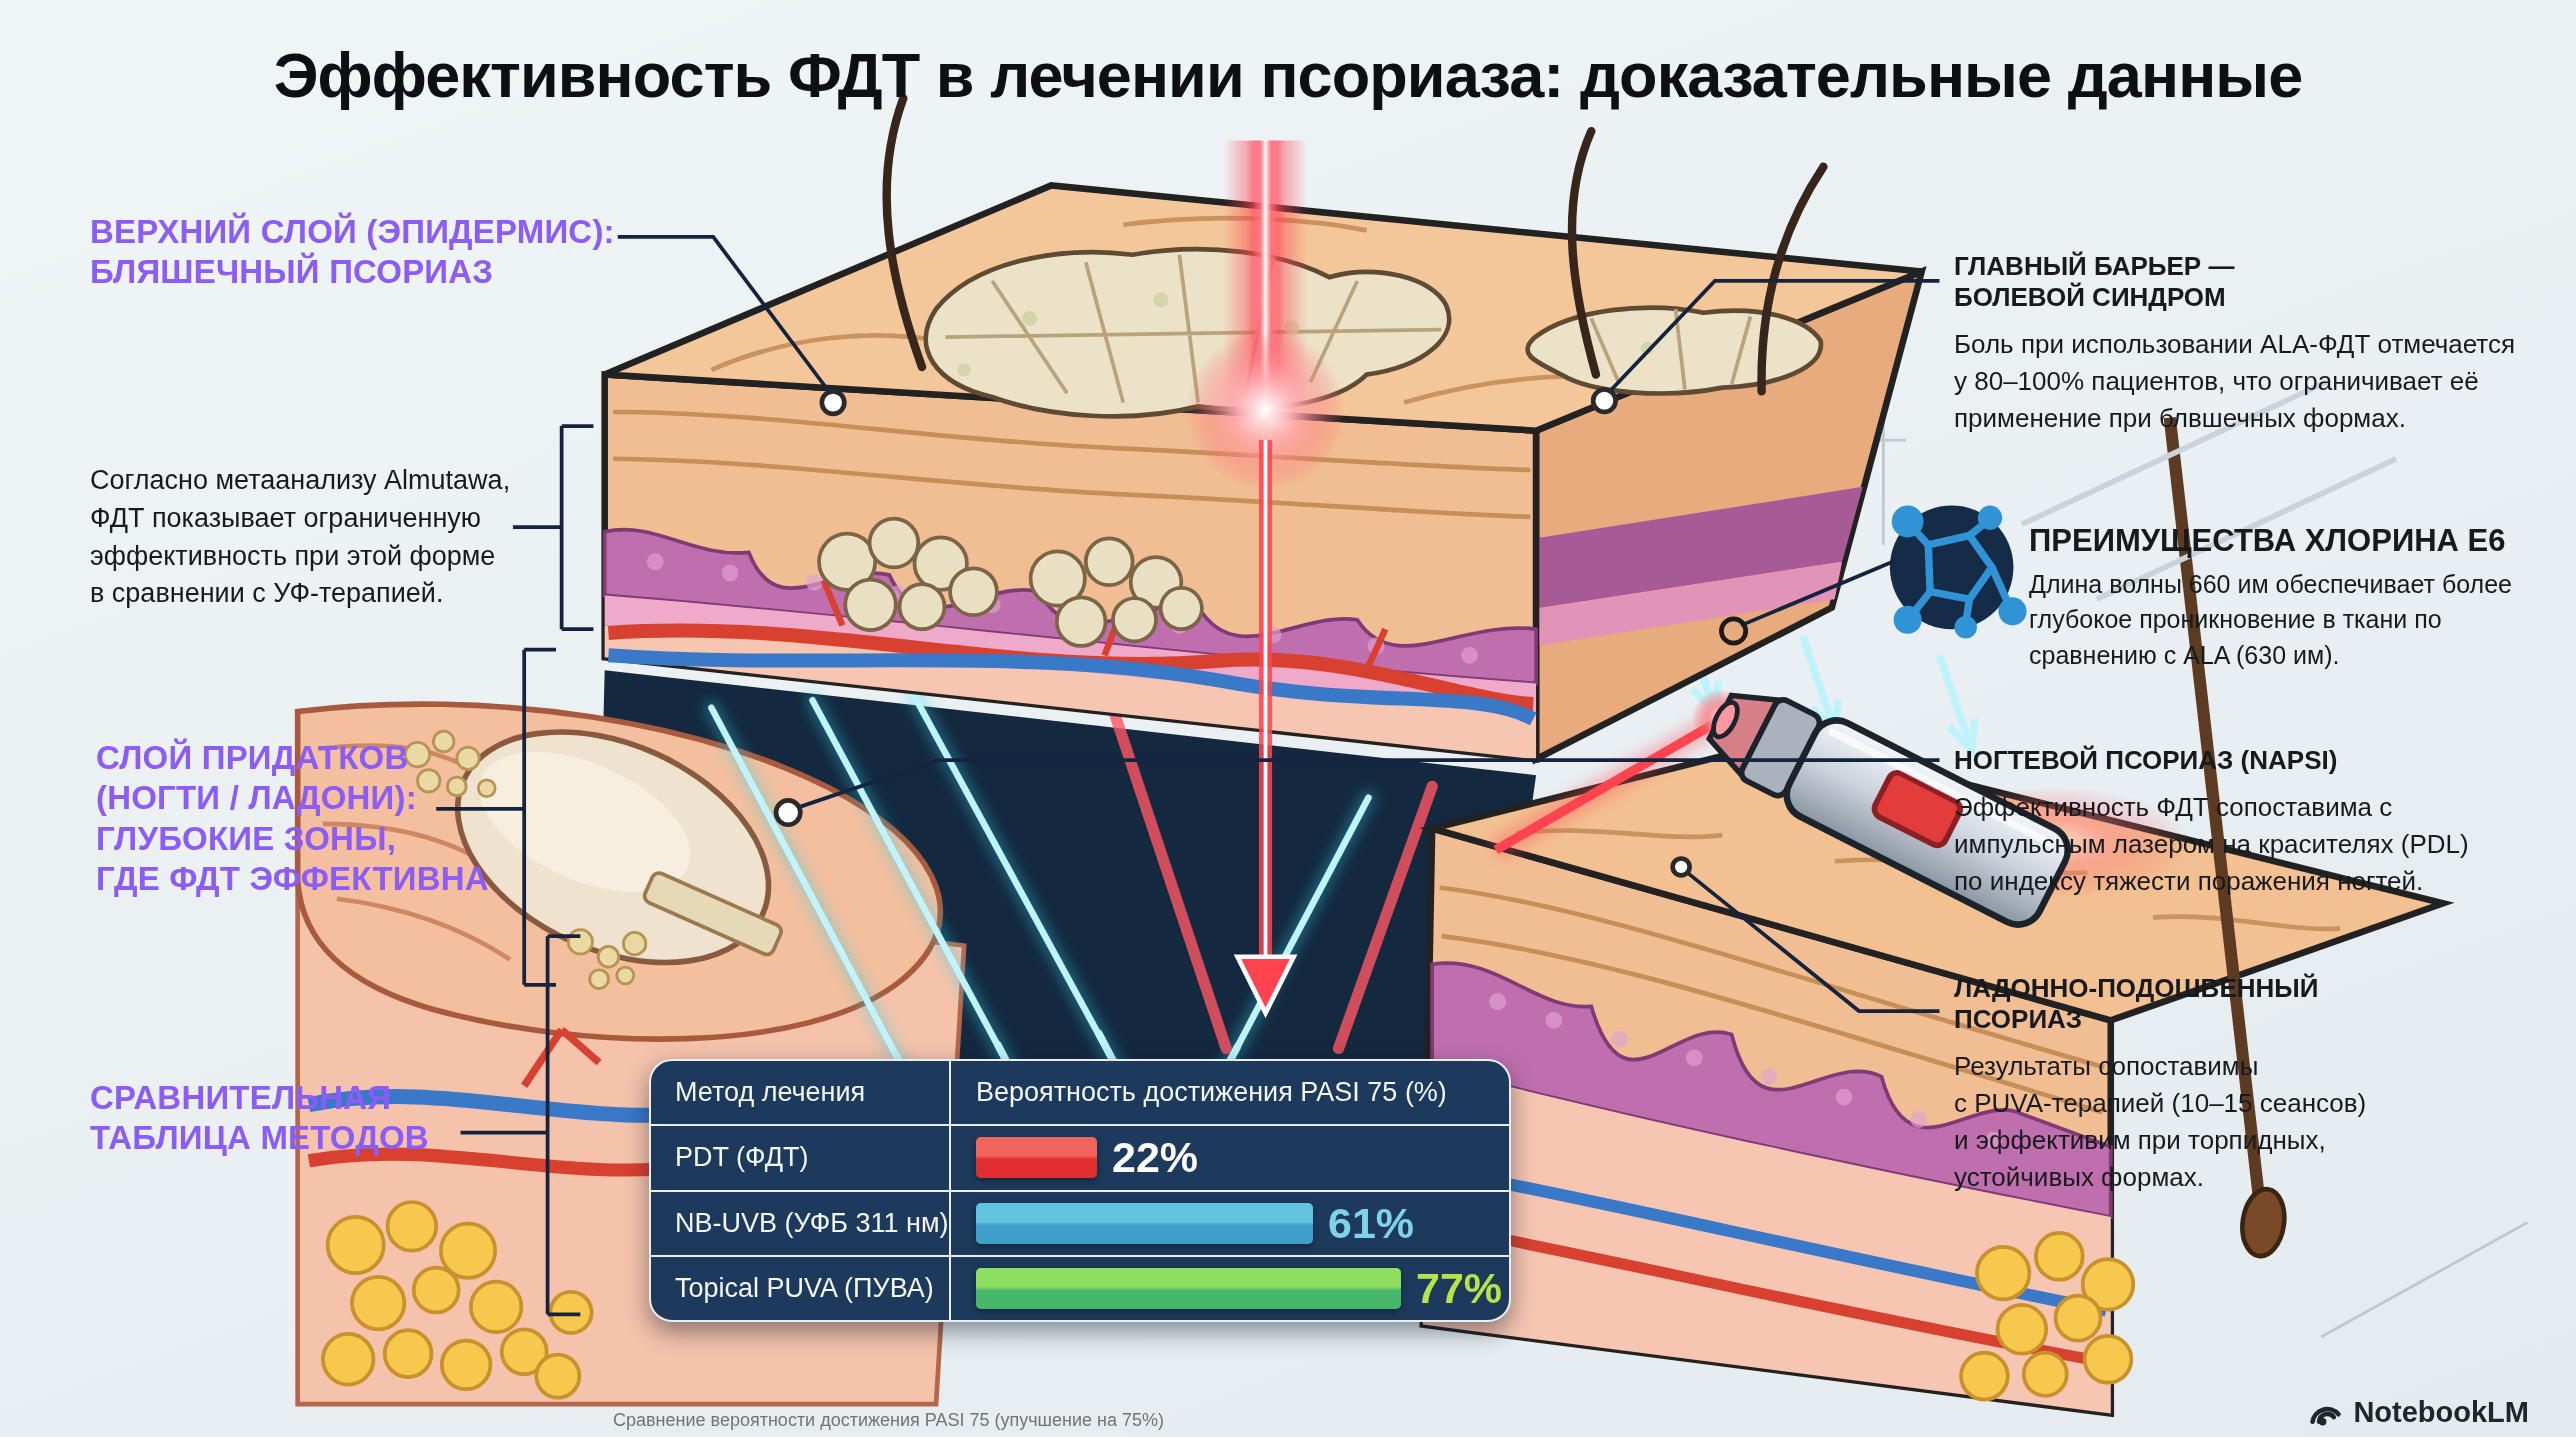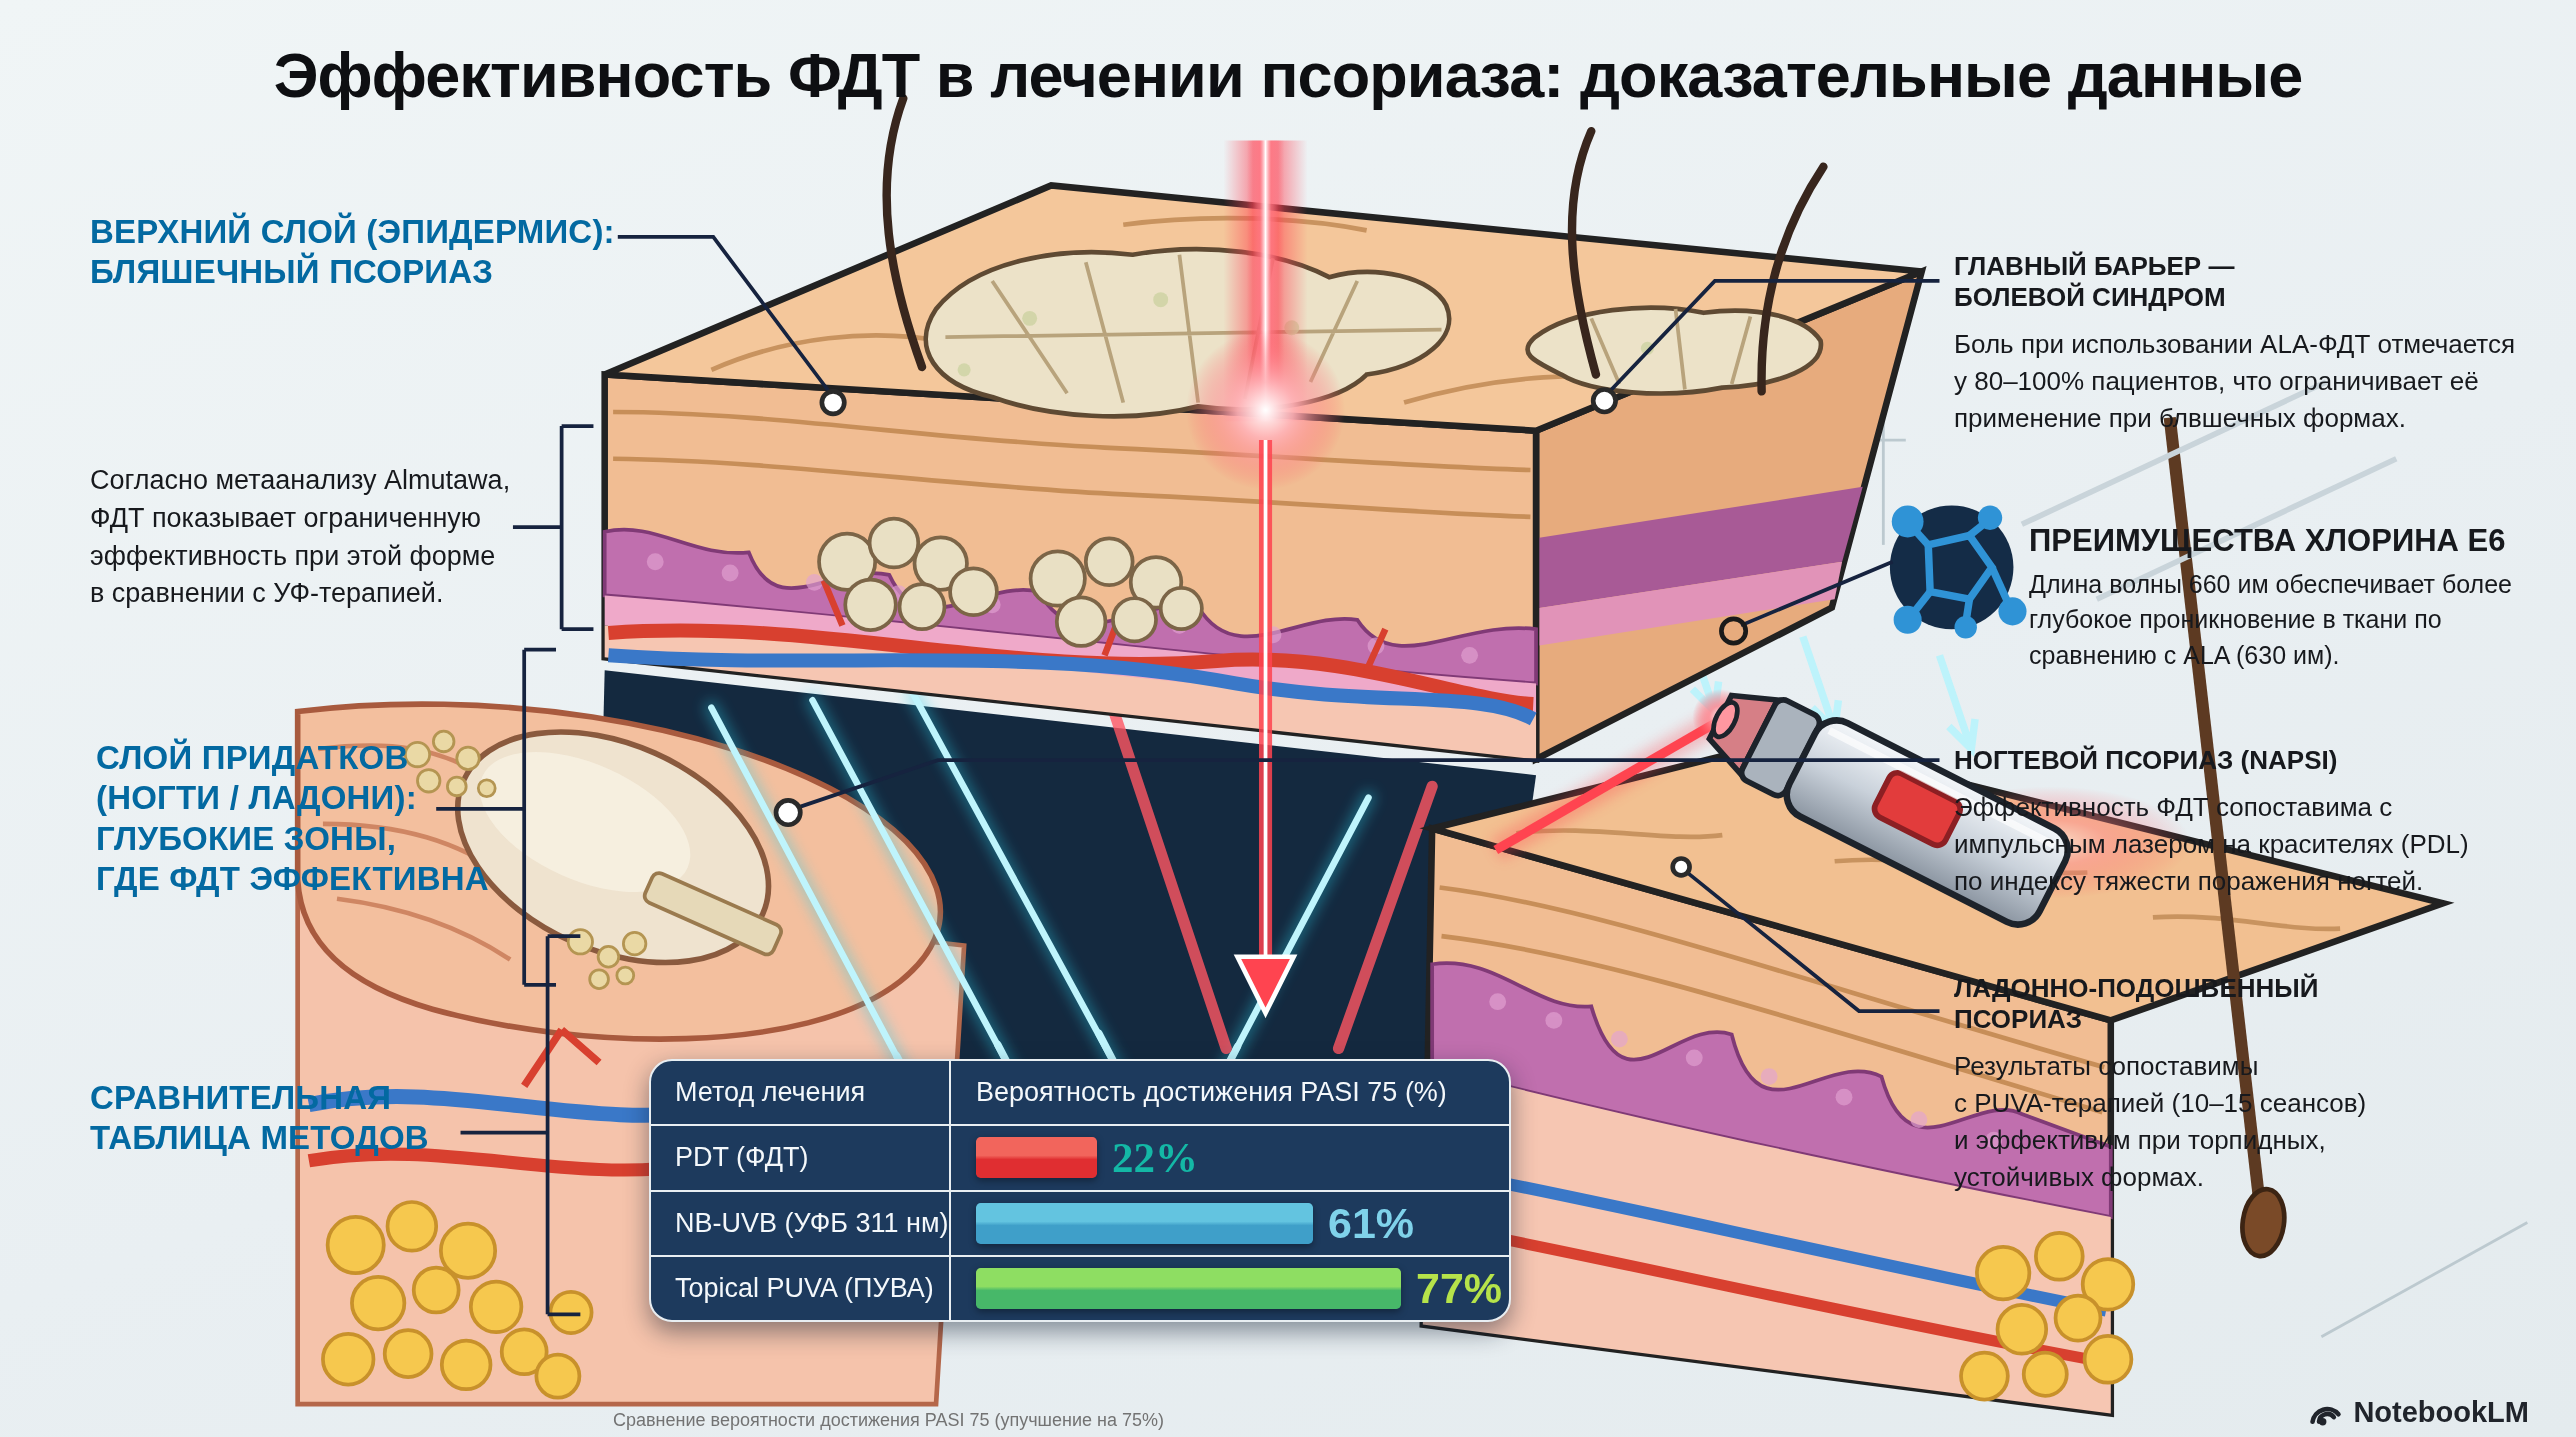--- a/index.html
+++ b/index.html
@@ -7,21 +7,21 @@
     width:2576px;height:1438px;overflow:hidden;position:relative;
     background:linear-gradient(160deg,#f0f5f6 0%,#e9eff2 55%,#e4ebee 100%);
     font-family:"Liberation Sans",sans-serif;color:#15181c;
   }
   .abs{position:absolute;}
   .pre{white-space:pre-line;}
   #title{
     left:0;top:39px;width:2576px;text-align:center;
     font-size:63px;font-weight:700;letter-spacing:-0.9px;color:#0e0f12;
   }
-  .callout{font-weight:700;font-size:33px;line-height:1.22;color:#0369a1;letter-spacing:0.2px;}
+  .callout{font-weight:700;font-size:33px;line-height:1.22;color:#8b5cf6;letter-spacing:0.2px;}
   .note{font-size:27px;line-height:1.4;color:#17191d;}
   .rhead{font-weight:700;font-size:26px;line-height:1.2;color:#17191d;}
   .rbody{font-size:26px;line-height:1.42;color:#17191d;margin-top:13px;}
   
   #cmp-table{
     left:649px;top:1059px;width:858px;height:259px;
     background:#1d3a5d;border:2.8px solid #e8eef2;border-radius:23px;
     box-shadow:0 9.4px 24px rgba(10,25,45,.45);
     display:flex;flex-direction:column;overflow:hidden;
   }
@@ -371,21 +371,21 @@
 
 <div id="cmp-table" class="abs">
   <div class="trow">
     <div class="tcell-l">Метод лечения</div>
     <div class="tcell-r">Вероятность достижения PASI 75 (%)</div>
   </div>
   <div class="trow">
     <div class="tcell-l">PDT (ФДТ)</div>
     <div class="tcell-r">
       <div class="bar-fill" style="width: 121px; background: linear-gradient(rgb(242, 101, 92) 0%, rgb(242, 101, 92) 45%, rgb(224, 46, 49) 55%);"></div>
-      <div class="pct" style="color: #14b8a6; font-family: Liberation Serif, serif;">22%</div>
+      <div class="pct" style="color: #ffffff;">22%</div>
     </div>
   </div>
   <div class="trow">
     <div class="tcell-l">NB-UVB (УФБ 311 нм)</div>
     <div class="tcell-r">
       <div class="bar-fill" style="width: 337px; background: linear-gradient(rgb(99, 196, 224) 0%, rgb(99, 196, 224) 45%, rgb(63, 159, 201) 55%);"></div>
       <div class="pct" style="color: rgb(127, 210, 234);">61%</div>
     </div>
   </div>
   <div class="trow">

